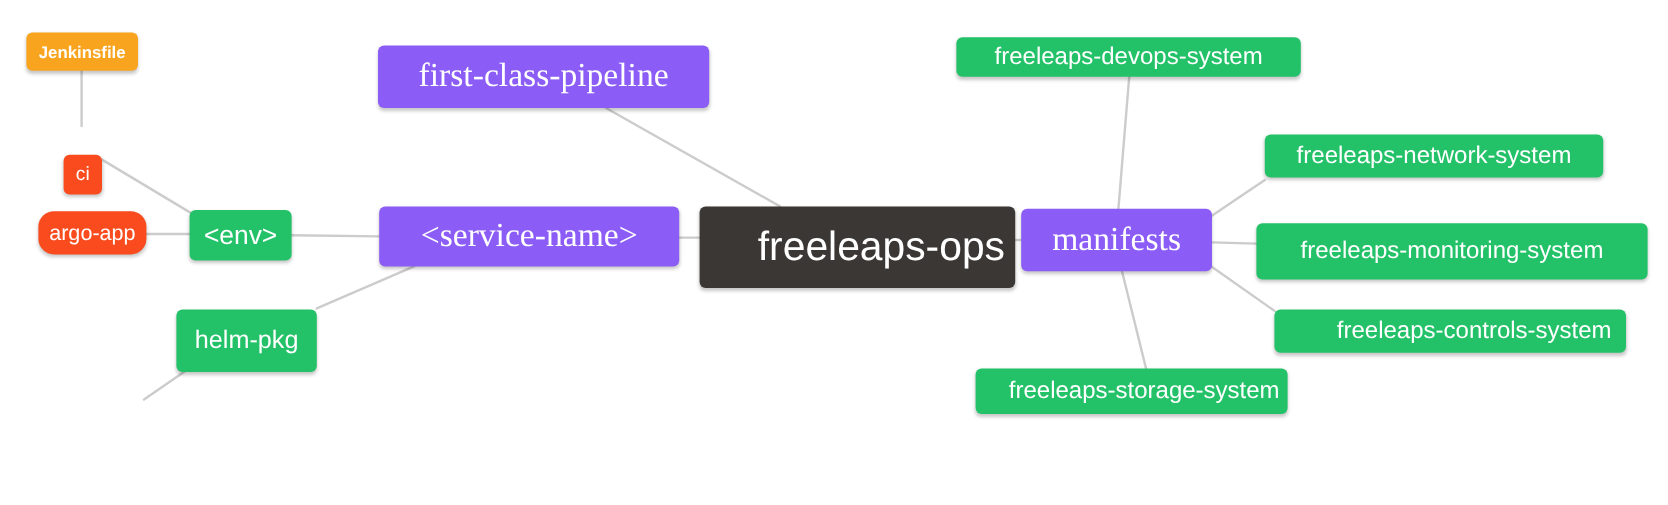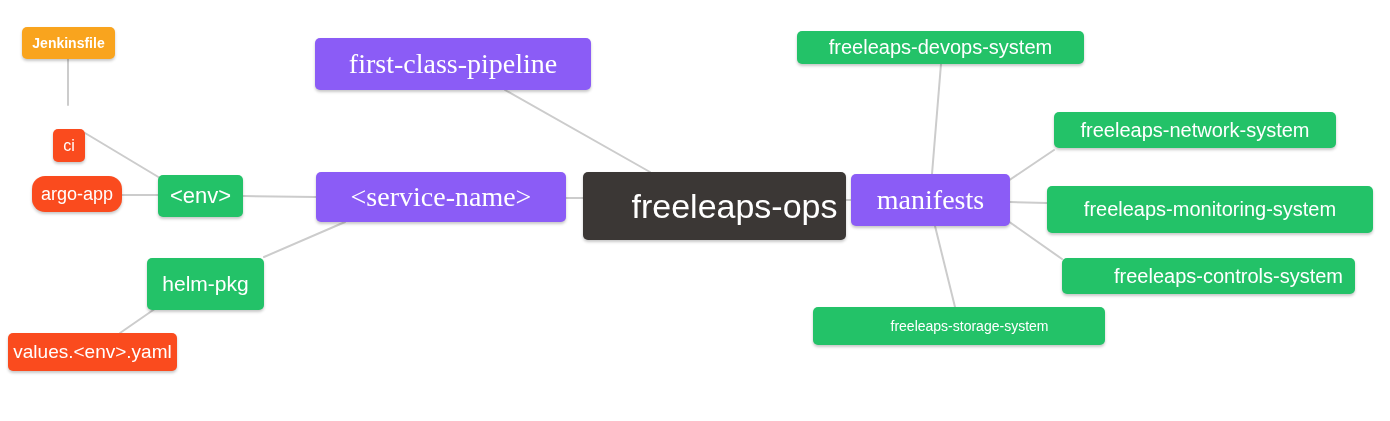--- a/index.html
+++ b/index.html
@@ -53,21 +53,21 @@
   .n-fcp         { left: 315px;  top: 38px;  width: 276px; height: 52px; font-size: 28px; }
   .n-service     { left: 316px;  top: 172px; width: 250px; height: 50px; font-size: 28px; }
   .n-helm        { left: 147px;  top: 258px; width: 117px; height: 52px; font-size: 21px; }
   .n-values      { left: 8px;    top: 333px; width: 169px; height: 38px; font-size: 19px; }
   .n-root        { left: 583px;  top: 172px; width: 263px; height: 68px; font-size: 34px; padding-left: 40px; }
   .n-manifests   { left: 851px;  top: 174px; width: 159px; height: 52px; font-size: 28px; }
   .n-devops      { left: 797px;  top: 31px;  width: 287px; height: 33px; font-size: 20px; }
   .n-network     { left: 1054px; top: 112px; width: 282px; height: 36px; font-size: 20px; }
   .n-monitoring  { left: 1047px; top: 186px; width: 326px; height: 47px; font-size: 20px; }
   .n-controls    { left: 1062px; top: 258px; width: 293px; height: 36px; font-size: 20px; padding-left: 40px; }
-  .n-storage     { left: 813px;  top: 307px; width: 292px; height: 38px; font-size: 14px; padding-left: 21px; }
+  .n-storage     { left: 813px;  top: 307px; width: 260px; height: 38px; font-size: 20px; padding-left: 21px; }
 </style>
 </head>
 <body>
 
 <div class="canvas">
 
   <svg class="edges" viewBox="0 0 1390 421">
     <line x1="68" y1="59" x2="68" y2="105"></line>
     <line x1="85" y1="133" x2="160" y2="178"></line>
     <line x1="122" y1="195" x2="158" y2="195"></line>
@@ -91,21 +91,20 @@
   <div class="node c-red n-argo">argo-app</div>
 
   <div class="node c-green n-env">&lt;env&gt;</div>
 
   <div class="node c-branch n-fcp">first-class-pipeline</div>
 
   <div class="node c-branch n-service">&lt;service-name&gt;</div>
 
   <div class="node c-green n-helm">helm-pkg</div>
 
-  <div class="node c-red n-values">values.&lt;env&gt;.yaml</div>
 
   <div class="node c-root n-root">freeleaps-ops</div>
 
   <div class="node c-branch n-manifests">manifests</div>
 
   <div class="node c-green n-devops">freeleaps-devops-system</div>
 
   <div class="node c-green n-network">freeleaps-network-system</div>
 
   <div class="node c-green n-monitoring">freeleaps-monitoring-system</div>

